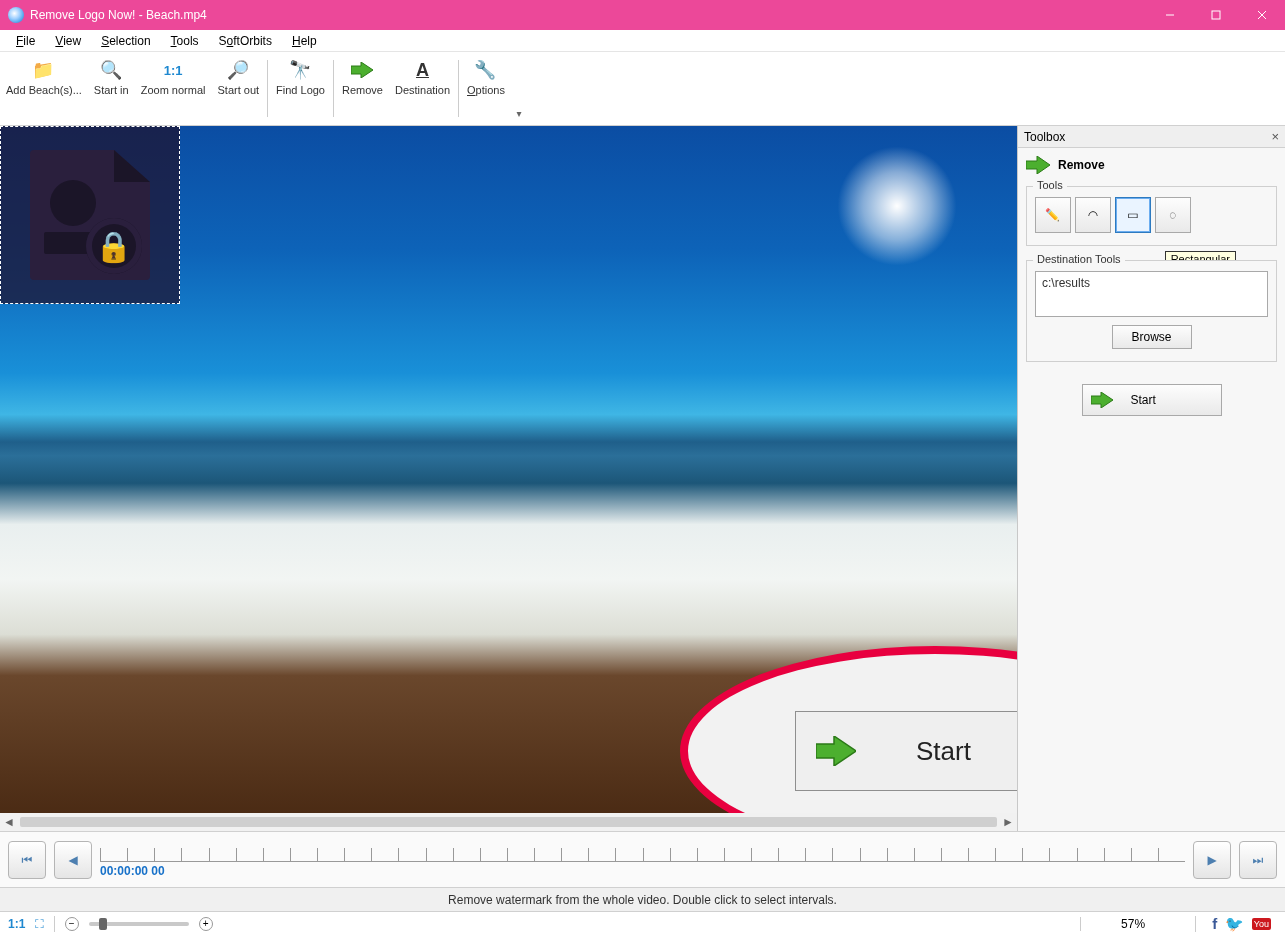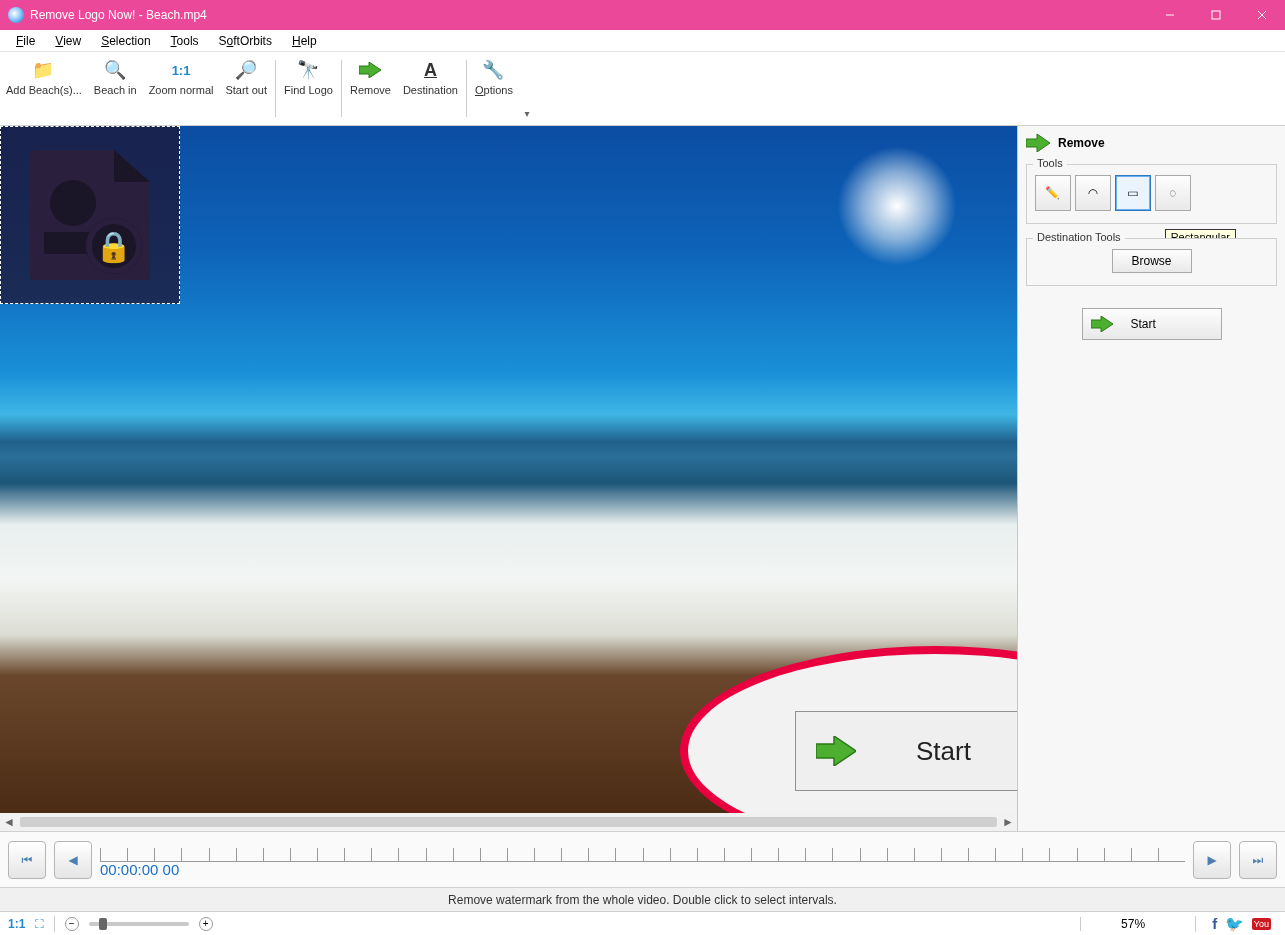--- a/index.html
+++ b/index.html
@@ -53,21 +53,21 @@
 .dest-box { border:1px solid #a9a9a9; background:#fff; min-height:46px; padding:4px 6px; font-size:12px; color:#333; margin-bottom:8px;}
 .browse-btn { width:80px; height:24px; border:1px solid #a9a9a9; background:linear-gradient(#fdfdfd,#e9e9e9); margin:0 auto; display:flex;align-items:center;justify-content:center; cursor:pointer; font-size:12px;}
 .small-start { width:140px; height:32px; margin:12px auto; border:1px solid #a9a9a9; background:linear-gradient(#fdfdfd,#e9e9e9); display:flex;align-items:center; gap:18px; padding:0 8px; cursor:pointer;}
 .arrow-ico { display:inline-flex; }
 .arrow-ico svg { display:block; }
 .timeline { height:56px; border-top:1px solid #d0d0d0; display:flex; align-items:center; padding:0 8px; gap:8px; background:#fafafa;}
 .trans-btn { width:38px;height:38px; border:1px solid #b5b5b5; border-radius:4px; background:linear-gradient(#fff,#e5e5e5); display:flex;align-items:center;justify-content:center; cursor:pointer; color:#4d7fb0;}
 .ruler-wrap { flex:1; height:40px; position:relative; }
 .ruler { position:absolute; top:2px; left:0; right:0; height:20px; border-bottom:1px solid #999;}
 .ruler .tick { position:absolute; top:6px; width:1px; height:14px; background:#999;}
-.timecode { position:absolute; bottom:2px; left:0; font-size:15px; color:#1771c9;}
+.timecode { position:absolute; bottom:2px; left:0; font-size:12px; color:#1771c9;font-weight:bold;}
 .hint-bar { height:24px; background:#f0f0f0; border-top:1px solid #d0d0d0; display:flex;align-items:center;justify-content:center; font-size:12px; color:#333;}
 .status-bar { height:24px; border-top:1px solid #d0d0d0; display:flex; align-items:center; padding:0 8px; gap:10px; background:#fff;}
 .status-bar .sep { width:1px; height:16px; background:#ccc;}
 .zoom-slider { width:100px; height:4px; background:#c9c9c9; position:relative; border-radius:2px;}
 .zoom-slider .thumb { position:absolute; top:-4px; left:10px; width:8px;height:12px; background:#666; border-radius:2px;}
 .zoom-minus,.zoom-plus { width:14px;height:14px;border:1px solid #999;border-radius:50%;display:flex;align-items:center;justify-content:center;font-size:10px;cursor:pointer;}
 .pct-box { margin-left:auto; border-left:1px solid #ccc; padding:0 40px; font-size:12px;}
 .social { display:flex; gap:8px; align-items:center; padding:0 6px;}
 .social span { cursor:pointer;}
 .fb{color:#3b5998;font-weight:bold;font-size:15px;}
@@ -110,21 +110,21 @@
 </div>
 
 <div class="toolbar">
   <div class="tb-group">
     <div class="tb-btn">
       <div class="tb-ico">📁</div>
       <div class="tb-lbl">Add Beach(s)...</div>
     </div>
     <div class="tb-btn">
       <div class="tb-ico" style="color:#1e88d0">🔍</div>
-      <div class="tb-lbl">Beach in</div>
+      <div class="tb-lbl">Start in</div>
     </div>
     <div class="tb-btn">
       <div class="tb-ico" style="color:#1e88d0;font-weight:bold;font-size:13px">1:1</div>
       <div class="tb-lbl">Zoom normal</div>
     </div>
     <div class="tb-btn">
       <div class="tb-ico" style="color:#1e88d0">🔎</div>
       <div class="tb-lbl">Start out</div>
     </div>
   </div>
@@ -188,40 +188,45 @@
       </div>
     </div>
     <div class="hscroll">
       <div class="arrow">◄</div>
       <div class="track"></div>
       <div class="arrow">►</div>
     </div>
   </div>
 
   <div class="toolbox">
+    <div class="toolbox-hdr">
+      <span>Toolbox</span>
+      <span class="x">×</span>
+    </div>
     <div class="remove-hdr">
       <span class="arrow-ico">
           <svg width="24" height="18">
             <polygon points="0,5 11,5 11,0 24,9 11,18 11,13 0,13" fill="#4caf2f" stroke="#2b7a17"></polygon>
           </svg>
         </span>
       <b>Remove</b>
     </div>
     <div class="fieldset">
       <div class="legend">Tools</div>
       <div class="tool-row">
         <div class="tool-sq">✏️</div>
         <div class="tool-sq">◠</div>
         <div class="tool-sq active">▭</div>
         <div class="tool-sq">◌</div>
       </div>
       <div class="tooltip">Rectangular</div>
     </div>
     <div class="fieldset">
       <div class="legend">Destination Tools</div>
+      <div class="dest-box">c:\results</div>
       <div class="browse-btn">
           <span>Browse</span>
         </div>
     </div>
     <div class="small-start">
       <span class="arrow-ico">
           <svg width="22" height="16">
             <polygon points="0,4 10,4 10,0 22,8 10,16 10,12 0,12" fill="#4caf2f" stroke="#2b7a17"></polygon>
           </svg>
         </span>

